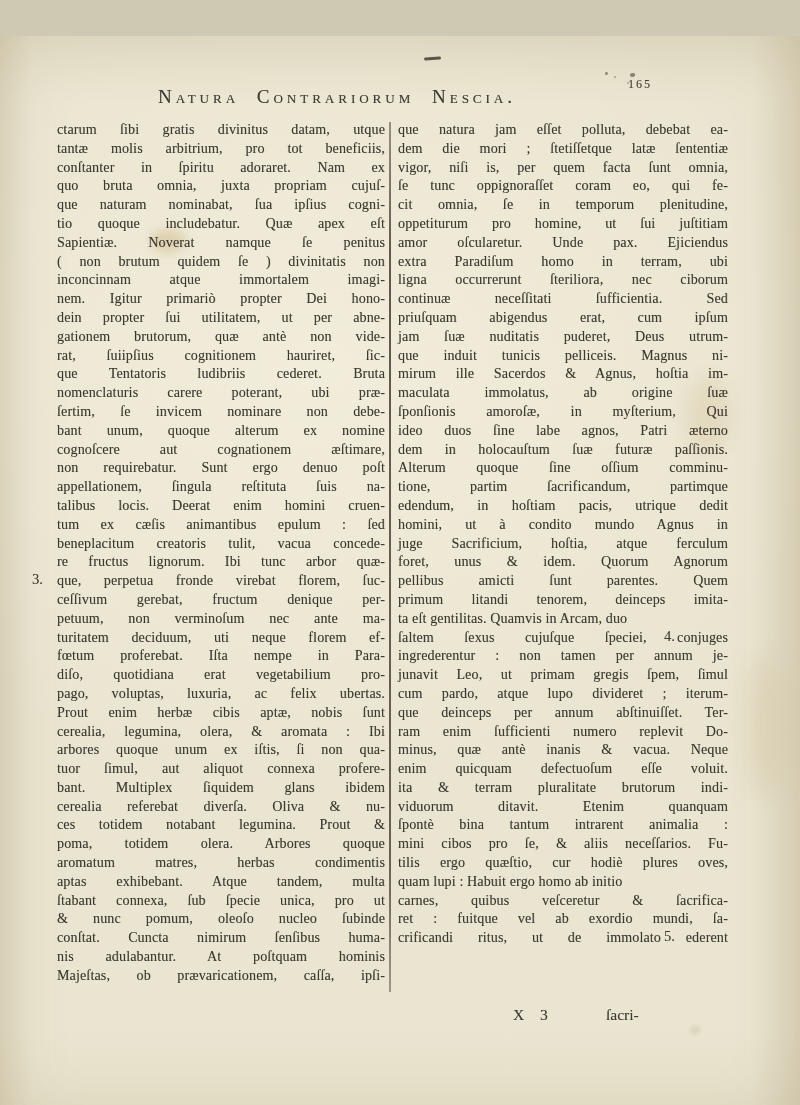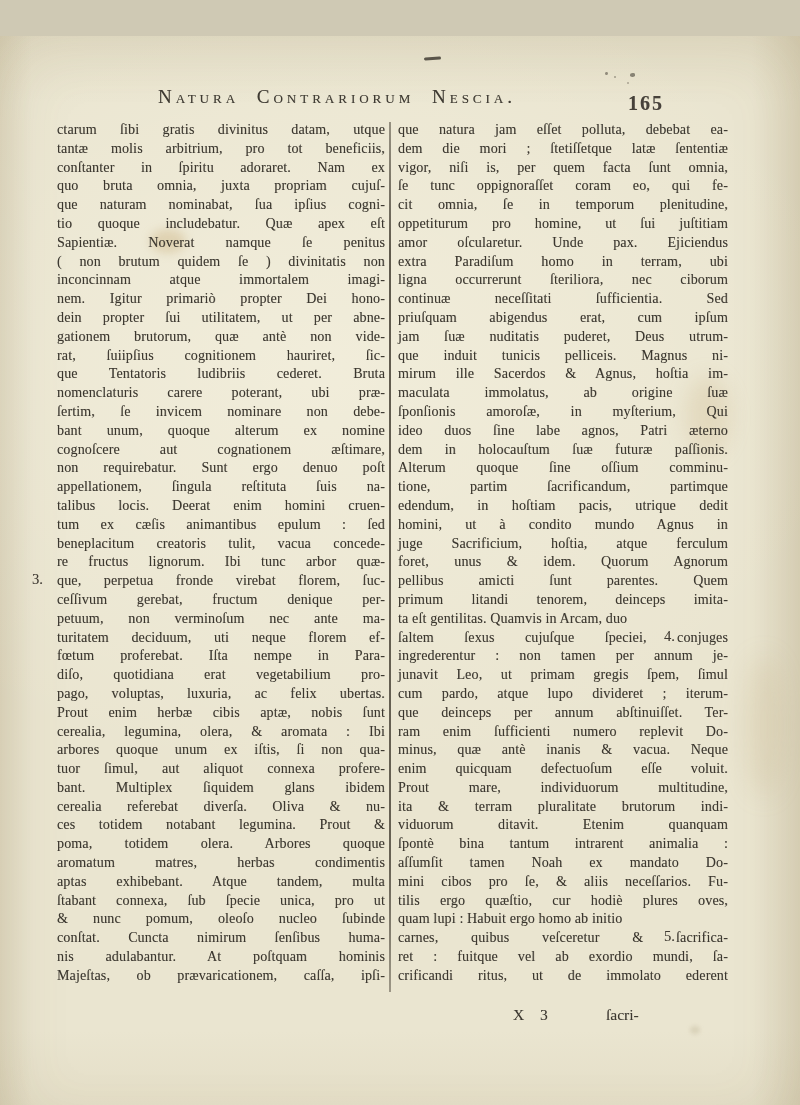--- a/index.html
+++ b/index.html
@@ -22,24 +22,23 @@
     position:absolute;top:50px;left:57px;width:560px;
     text-align:center;
     font-variant:small-caps;
     font-size:19px;
     letter-spacing:4px;
     word-spacing:9px;
     color:#3e3a32;
     text-shadow:0.3px 0.3px 0 rgba(58,54,47,0.35);
   }
   .page-number{
-    position:absolute;top:56px;left:628px;
-    font-size:20px;letter-spacing:2px;color:#46413a;
+    position:absolute;top:41px;left:628px;
+    font-size:12px;letter-spacing:2px;color:#46413a;
     text-shadow:0.3px 0.3px 0 rgba(58,54,47,0.3);
-    font-weight:bold;
   }
   
   .column{
     position:absolute;top:85px;
     font-size:14px;
     line-height:18.8px;
     letter-spacing:0.15px;
     color:#3b372f;
     text-shadow:0.3px 0.3px 0 rgba(58,54,47,0.32);
   }
@@ -186,25 +185,23 @@
       <div class="tline">primum litandi tenorem, deinceps imita-</div>
       <div class="tline no-stretch">ta eſt gentilitas. Quamvis in Arcam, duo</div>
       <div class="tline">ſaltem ſexus cujuſque ſpeciei, conjuges</div>
       <div class="tline">ingrederentur : non tamen per annum je-</div>
       <div class="tline">junavit Leo, ut primam gregis ſpem, ſimul</div>
       <div class="tline">cum pardo, atque lupo divideret ; iterum-</div>
       <div class="tline">que deinceps per annum abſtinuiſſet. Ter-</div>
       <div class="tline">ram enim ſufficienti numero replevit Do-</div>
       <div class="tline">minus, quæ antè inanis &amp; vacua. Neque</div>
       <div class="tline">enim quicquam defectuoſum eſſe voluit.</div>
-      <div class="tline">Prout mare, individuorum multitudine,</div>
       <div class="tline">ita &amp; terram pluralitate brutorum indi-</div>
       <div class="tline">viduorum ditavit. Etenim quanquam</div>
       <div class="tline">ſpontè bina tantum intrarent animalia :</div>
-      <div class="tline">aſſumſit tamen Noah ex mandato Do-</div>
       <div class="tline">mini cibos pro ſe, &amp; aliis neceſſarios. Fu-</div>
       <div class="tline">tilis ergo quæſtio, cur hodiè plures oves,</div>
       <div class="tline no-stretch">quam lupi : Habuit ergo homo ab initio</div>
       <div class="tline">carnes, quibus veſceretur &amp; ſacrifica-</div>
       <div class="tline">ret : fuitque vel ab exordio mundi, ſa-</div>
       <div class="tline">crificandi ritus, ut de immolato ederent</div>
     </div>
 
   <div class="signature-mark">X 3</div>
   <div class="catchword">ſacri-</div>

